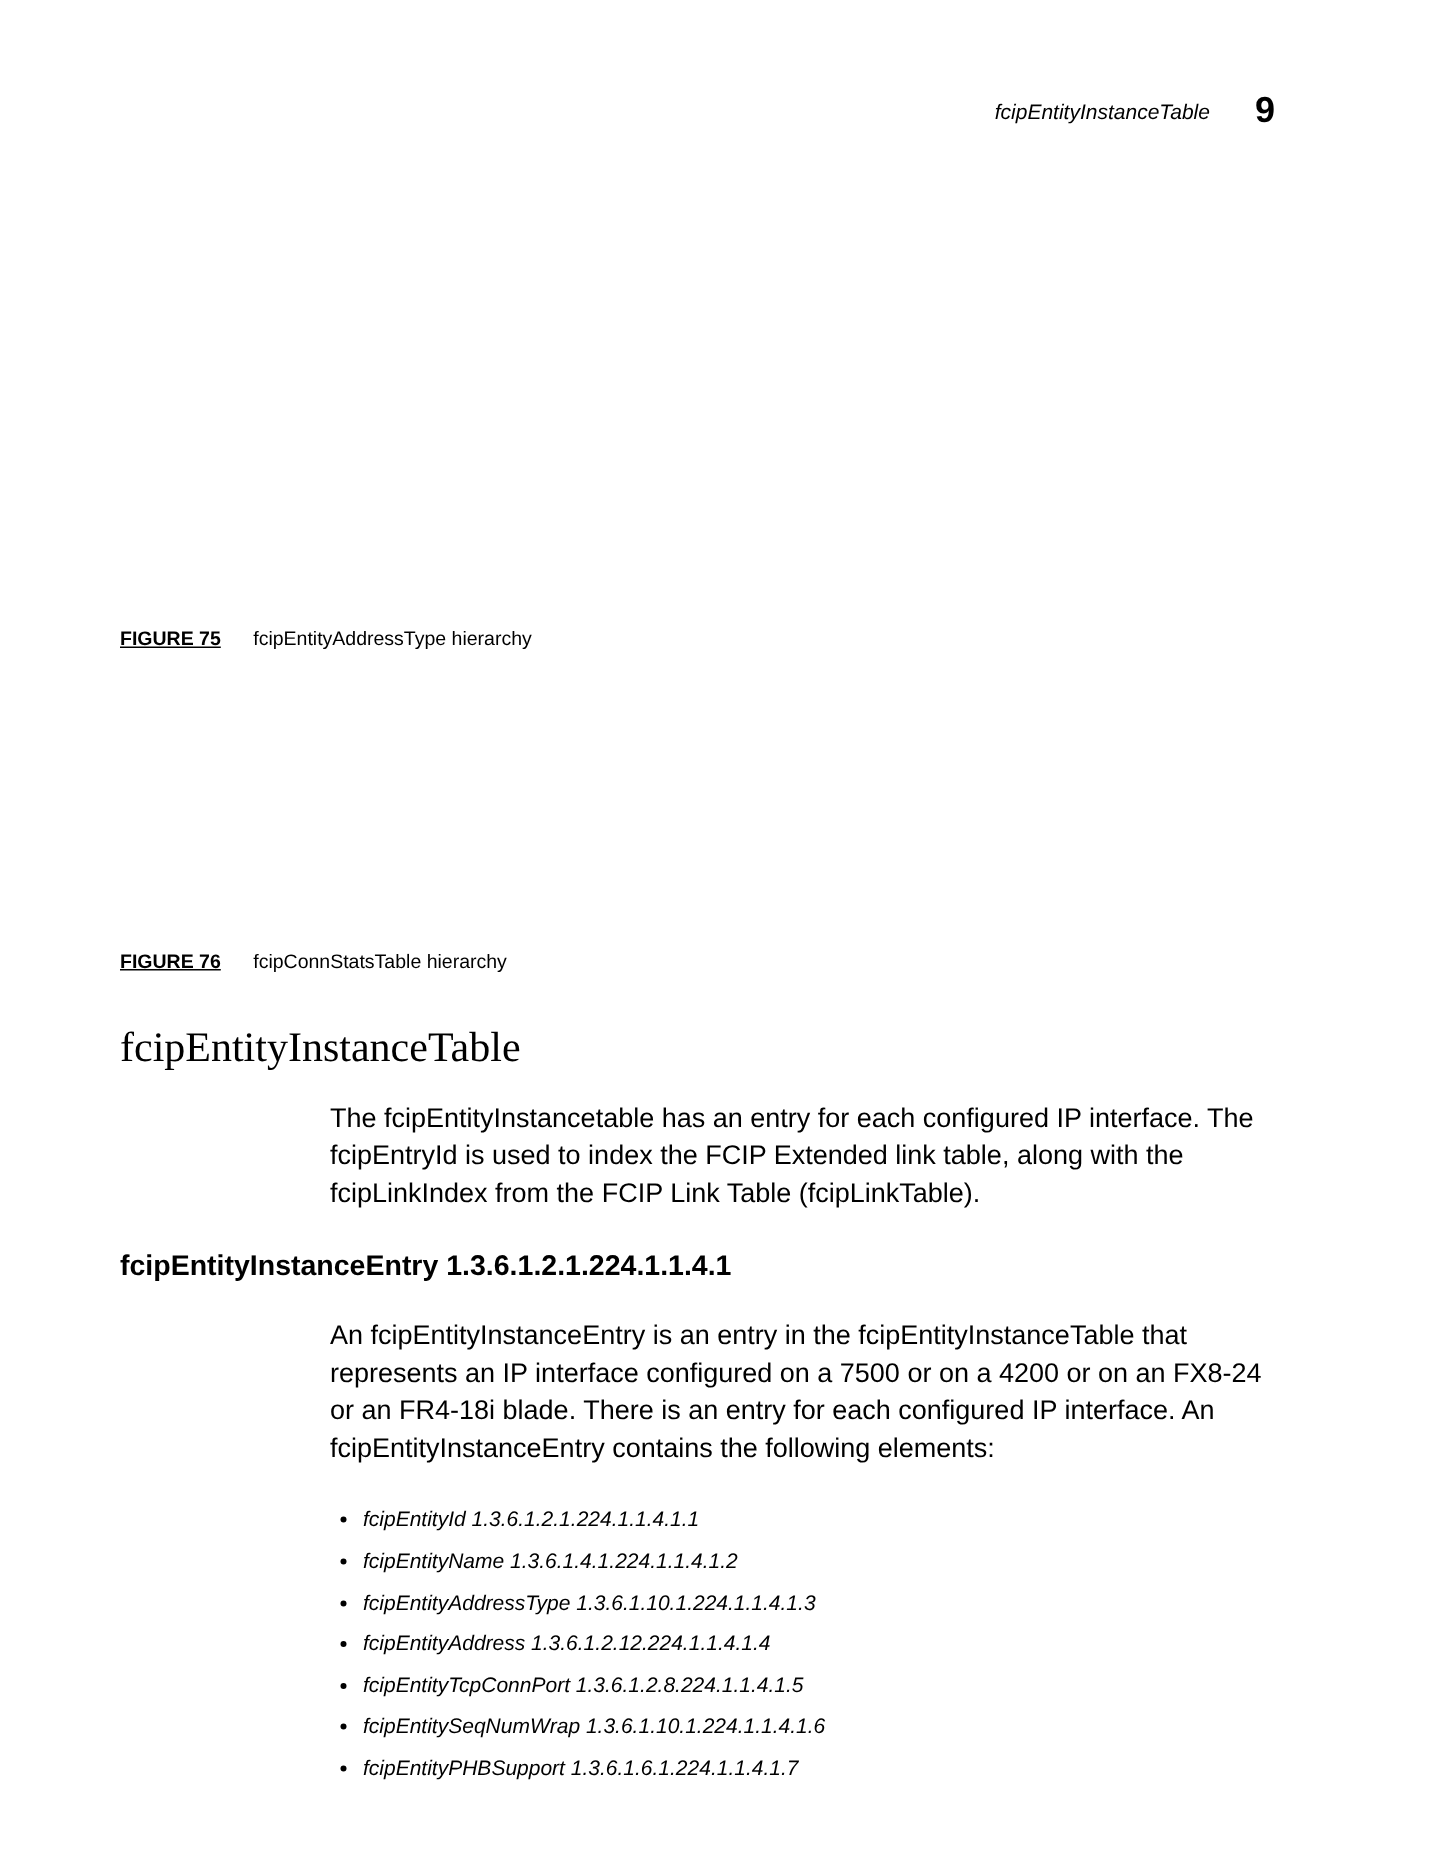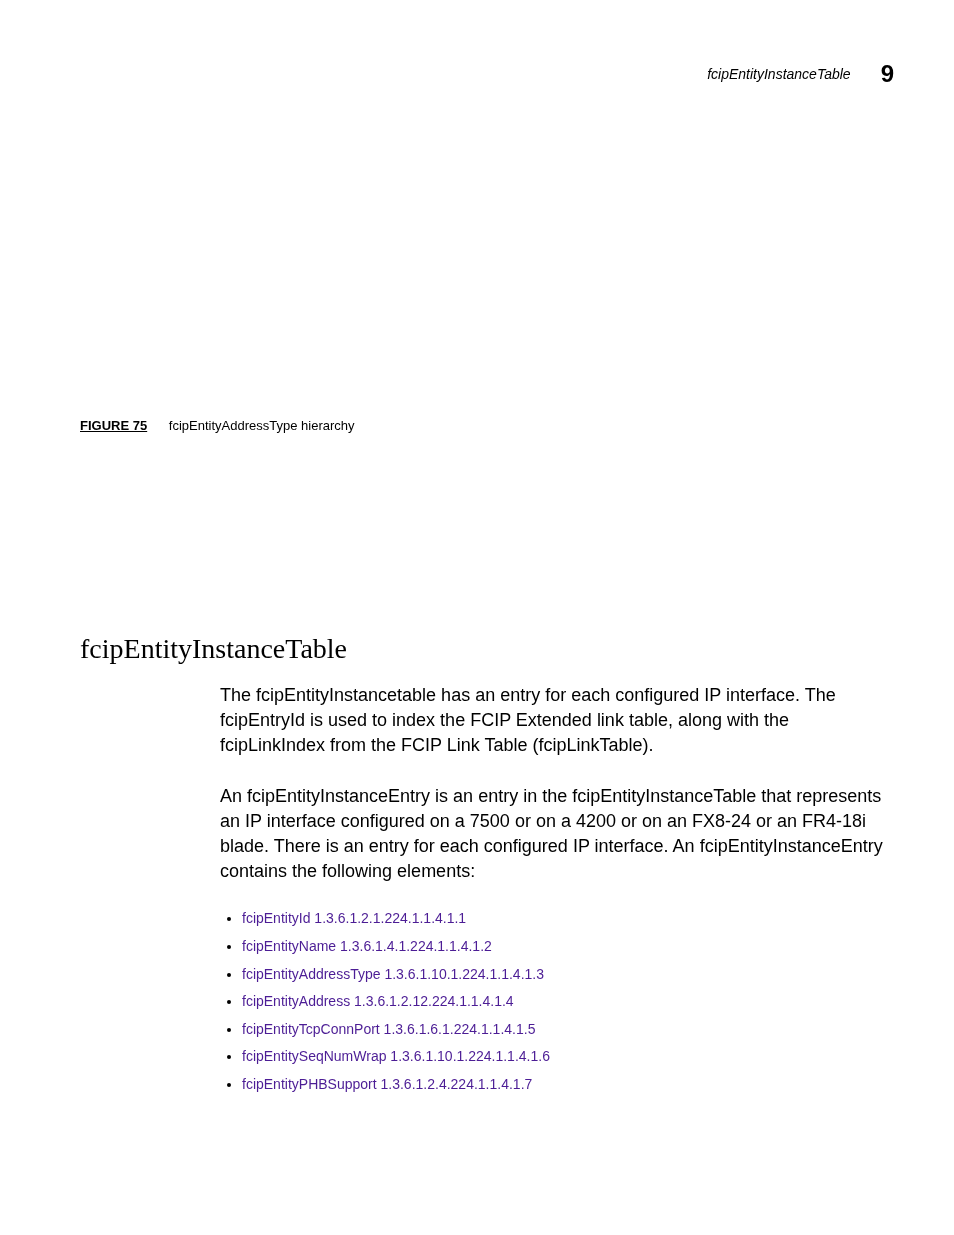--- a/index.html
+++ b/index.html
@@ -7,21 +7,21 @@
     padding: 0;
     font-family: Arial, Helvetica, sans-serif;
     background: #fff;
     color: #000;
     width: 954px;
     height: 1235px;
     position: relative;
     box-sizing: border-box;
   }
   .page {
-    padding: 60px 60px 40px 80px;
+    padding: 60px 104px 40px 80px;
     box-sizing: border-box;
   }
   .header {
     display: flex;
     justify-content: flex-end;
     align-items: center;
     gap: 30px;
     margin-bottom: 330px;
   }
   .header-text {
@@ -70,50 +70,56 @@
   ul.link-list li {
     font-size: 14px;
     color: #0066cc;
     margin-bottom: 8px;
     line-height: 1.4;
   }
   ul.link-list li::marker {
     color: #000;
   }
   a.xref {
-    color: #4c1d95;
+    color: #000000;
     text-decoration: none;
+    font-style: italic;
   }
 </style>
 </head>
 <body>
 
 <div class="page">
 
   <div class="header">
     <span class="header-text">fcipEntityInstanceTable</span>
     <span class="header-chapter">9</span>
   </div>
 
   <div class="figure-caption">
     <span class="figure-label">FIGURE 75</span>
     <span>fcipEntityAddressType hierarchy</span>
   </div>
 
+  <div class="figure-caption last">
+    <span class="figure-label">FIGURE 76</span>
+    <span>fcipConnStatsTable hierarchy</span>
+  </div>
 
   <h1 class="section-title">fcipEntityInstanceTable</h1>
 
   <p class="body-text">The fcipEntityInstancetable has an entry for each configured IP interface. The fcipEntryId is used to index the FCIP Extended link table, along with the fcipLinkIndex from the FCIP Link Table (fcipLinkTable).</p>
 
+  <h2 class="subsection-title">fcipEntityInstanceEntry 1.3.6.1.2.1.224.1.1.4.1</h2>
 
   <p class="body-text">An fcipEntityInstanceEntry is an entry in the fcipEntityInstanceTable that represents an IP interface configured on a 7500 or on a 4200 or on an FX8-24 or an FR4-18i blade. There is an entry for each configured IP interface. An fcipEntityInstanceEntry contains the following elements:</p>
 
   <ul class="link-list">
     <li><a class="xref">fcipEntityId 1.3.6.1.2.1.224.1.1.4.1.1</a></li>
     <li><a class="xref">fcipEntityName 1.3.6.1.4.1.224.1.1.4.1.2</a></li>
     <li><a class="xref">fcipEntityAddressType 1.3.6.1.10.1.224.1.1.4.1.3</a></li>
     <li><a class="xref">fcipEntityAddress 1.3.6.1.2.12.224.1.1.4.1.4</a></li>
-    <li><a class="xref">fcipEntityTcpConnPort 1.3.6.1.6.1.224.1.1.4.1.5</a></li>
+    <li><a class="xref">fcipEntityTcpConnPort 1.3.6.1.2.8.224.1.1.4.1.5</a></li>
     <li><a class="xref">fcipEntitySeqNumWrap 1.3.6.1.10.1.224.1.1.4.1.6</a></li>
-    <li><a class="xref">fcipEntityPHBSupport 1.3.6.1.2.4.224.1.1.4.1.7</a></li>
+    <li><a class="xref">fcipEntityPHBSupport 1.3.6.1.6.1.224.1.1.4.1.7</a></li>
   </ul>
 
 </div>
 
 </body></html>

